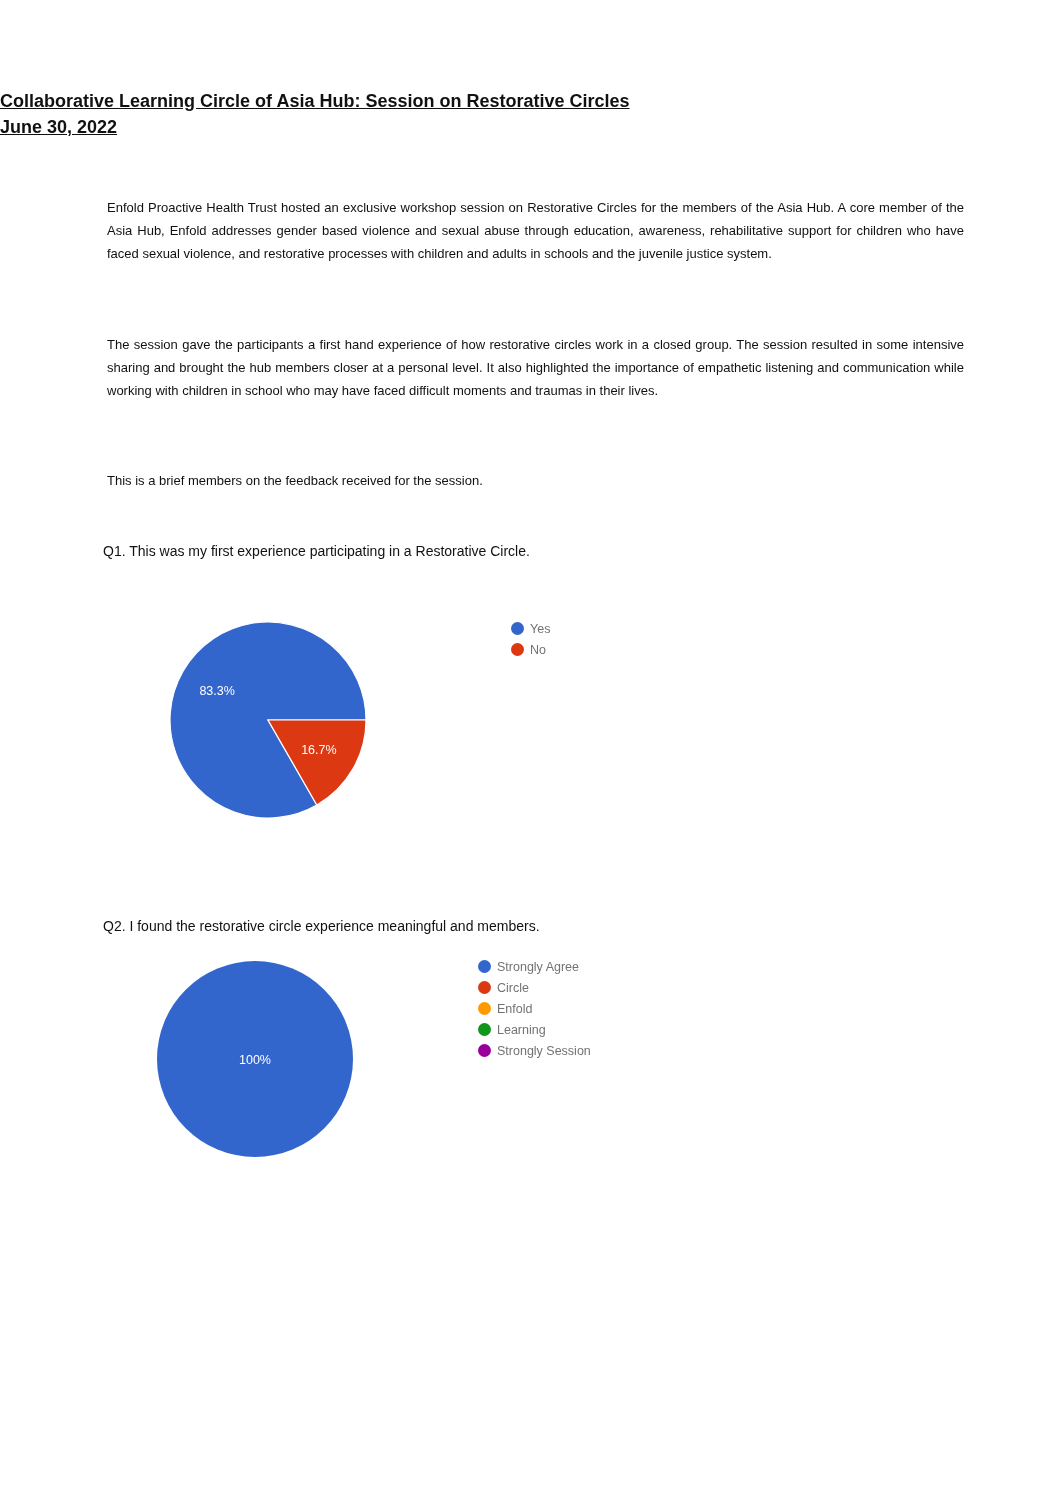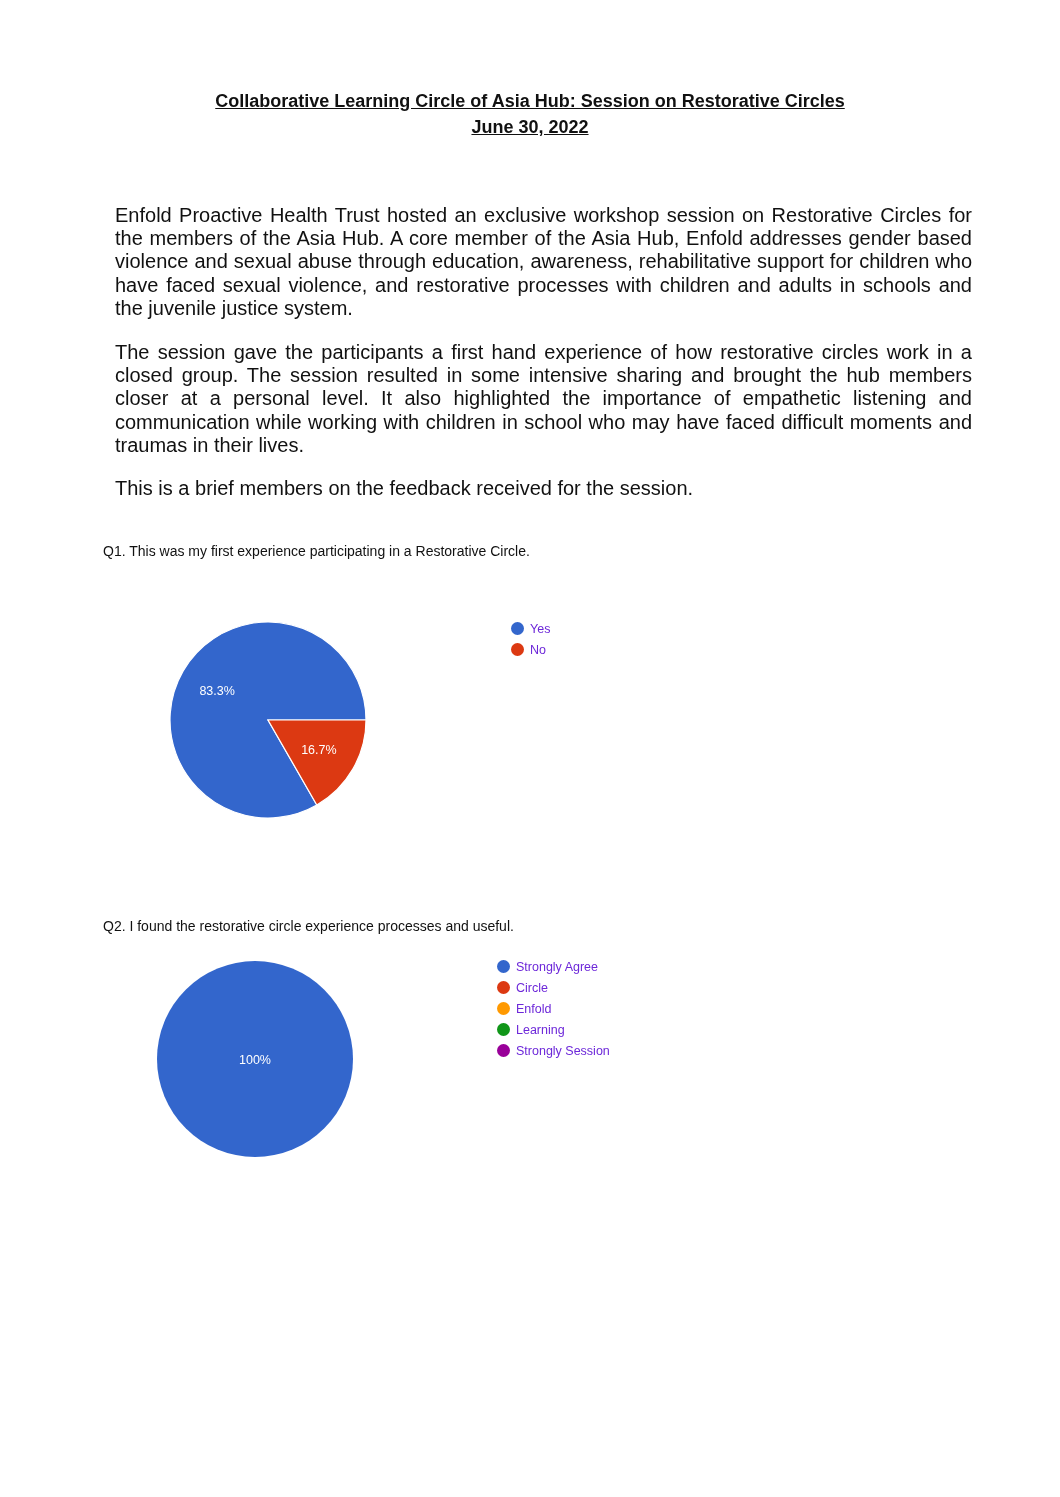--- a/index.html
+++ b/index.html
@@ -1,51 +1,51 @@
 <!DOCTYPE html>
 <html><head>
   <meta charset="utf-8">
   <style>
     html, body { margin: 0; padding: 0; background: #ffffff; }
     body {
       width: 1060px; height: 1497px; position: relative; overflow: hidden;
       font-family: "Liberation Sans", sans-serif; color: #111111;
     }
     .title {
-      position: absolute; left: 0; width: 1060px; text-align: center;
+      position: absolute; left: 0; width: 1060px; 
       font-weight: bold; font-size: 18px; text-decoration: underline;
       line-height: 24px;
     }
     .title.t1 { top: 89px; }
     .title.t2 { top: 115px; }
     .para {
       position: absolute; left: 103px; width: 857px;
-      font-size: 20px; line-height: 23.2px; text-align: justify;
-      margin: 12px;
+      font-size: 13px; line-height: 23.2px; text-align: justify;
+      margin: 4px;
     }
     .p1 { top: 192px; }
     .p2 { top: 329px; }
     .p3 { top: 465px; }
     .question {
       position: absolute; left: 103px; font-size: 14px; line-height: 23px;
     }
     .q1 { top: 540px; }
     .q2 { top: 915px; }
     svg.pie { position: absolute; overflow: visible; }
     .legend {
       position: absolute; font-family: "Liberation Sans", sans-serif;
-      font-size: 12.5px; color: #6d28d9;
+      font-size: 12.5px; color: #737373;
     }
     .legend-item { display: flex; align-items: center; height: 21px; }
     .legend-dot {
       width: 13px; height: 13px; border-radius: 50%; margin-right: 6px;
       display: inline-block; flex: none;
     }
     .legend1 { left: 511px; top: 618px; }
-    .legend2 { left: 497px; top: 956px; }
+    .legend2 { left: 478px; top: 956px; }
   </style>
 </head>
 <body>
 
 <div class="title t1">Collaborative Learning Circle of Asia Hub: Session on Restorative Circles</div>
 <div class="title t2">June 30, 2022</div>
 
 <p class="para p1">Enfold Proactive Health Trust hosted an exclusive workshop session on Restorative Circles for the members of the Asia Hub. A core member of the Asia Hub, Enfold addresses gender based violence and sexual abuse through education, awareness, rehabilitative support for children who have faced sexual violence, and restorative processes with children and adults in schools and the juvenile justice system.</p>
 <p class="para p2">The session gave the participants a first hand experience of how restorative circles work in a closed group. The session resulted in some intensive sharing and brought the hub members closer at a personal level. It also highlighted the importance of empathetic listening and communication while working with children in school who may have faced difficult moments and traumas in their lives.</p>
 <p class="para p3">This is a brief members on the feedback received for the session.</p>
@@ -61,21 +61,21 @@
     <div class="legend-item">
       <span class="legend-dot" style="background: rgb(51, 102, 204);"></span>
       <span>Yes</span>
     </div>
     <div class="legend-item">
       <span class="legend-dot" style="background: rgb(220, 57, 18);"></span>
       <span>No</span>
     </div>
   </div>
 
-<div class="question q2">Q2. I found the restorative circle experience processes and useful.</div>
+<div class="question q2">Q2. I found the restorative circle experience meaningful and members.</div>
 <svg class="pie" id="pie2" style="left:156px; top:960px;" width="198" height="198">
     <circle cx="99" cy="99" r="98" fill="#3366cc"></circle>
     <text x="99" y="103.5" text-anchor="middle" fill="#ffffff" font-size="12.5" font-family="&quot;Liberation Sans&quot;, sans-serif">100%</text>
   </svg>
 <div class="legend legend2" id="legend2">
     <div class="legend-item">
       <span class="legend-dot" style="background: rgb(51, 102, 204);"></span>
       <span>Strongly Agree</span>
     </div>
     <div class="legend-item">

